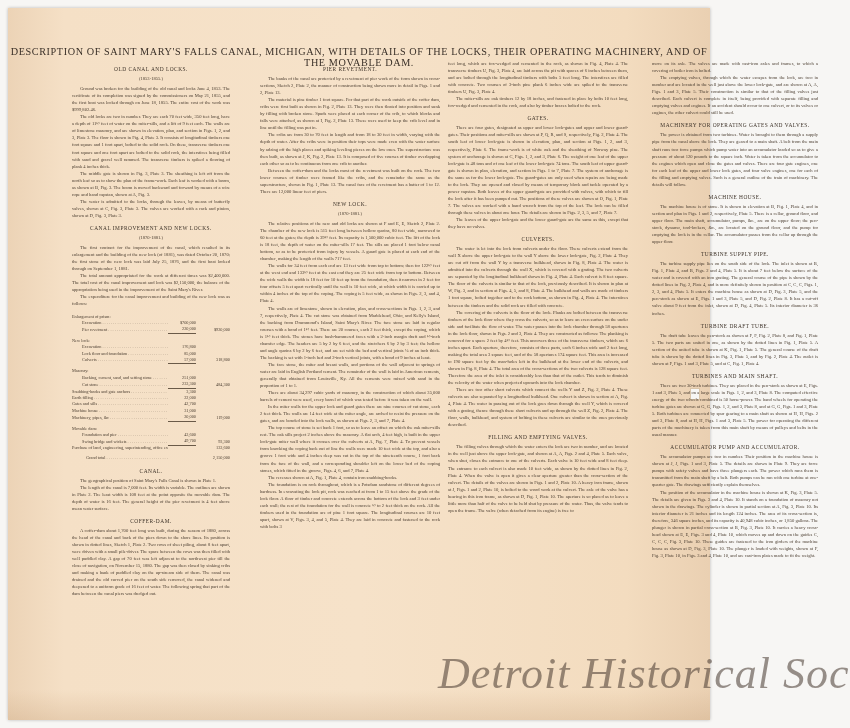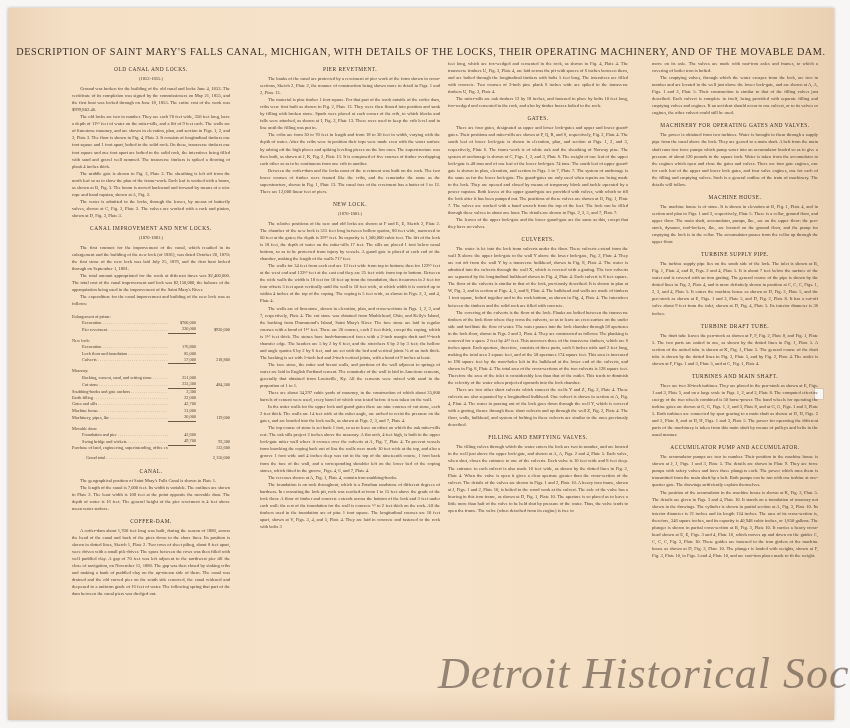--- a/index.html
+++ b/index.html
@@ -1,17 +1,17 @@
 <!DOCTYPE html>
 <html><head>
 <meta charset="utf-8">
 <style>
   html,body{margin:0;padding:0;}
   body{width:850px;height:728px;background:#f7f6f4;position:relative;overflow:hidden;font-family:"Liberation Serif","DejaVu Serif",serif;color:#3b3128;}
-  .sheet{position:absolute;left:8px;top:8px;width:826px;height:712px;
+  .sheet{position:absolute;left:8px;top:8px;width:702px;height:712px;
     background:linear-gradient(90deg,#ecd3b6 0%,#f5e0c6 8%,#f6e2c9 50%,#f3dcbf 88%,#ead0b2 100%);
     box-shadow:0 0 3px rgba(0,0,0,.25);}
   .sheet:after{content:"";position:absolute;left:0;right:0;bottom:0;height:30px;background:linear-gradient(180deg,rgba(0,0,0,0),rgba(190,150,110,.25));}
   .notch{position:absolute;right:10px;top:380px;width:8px;height:10px;background:#f7f6f4;border:1px solid #d9c4a8;}
   .title{position:absolute;left:0;right:0;top:38px;text-align:center;font-size:10.2px;letter-spacing:.6px;color:#3a3028;}
   .col{position:absolute;top:52px;font-size:4.6px;line-height:7.05px;text-align:justify;color:#4a3d30;}
   .c1{left:64px;width:158px;}
   .c2{left:252px;width:180px;}
   .c3{left:440px;width:180px;}
   .c4{left:644px;width:166px;}

